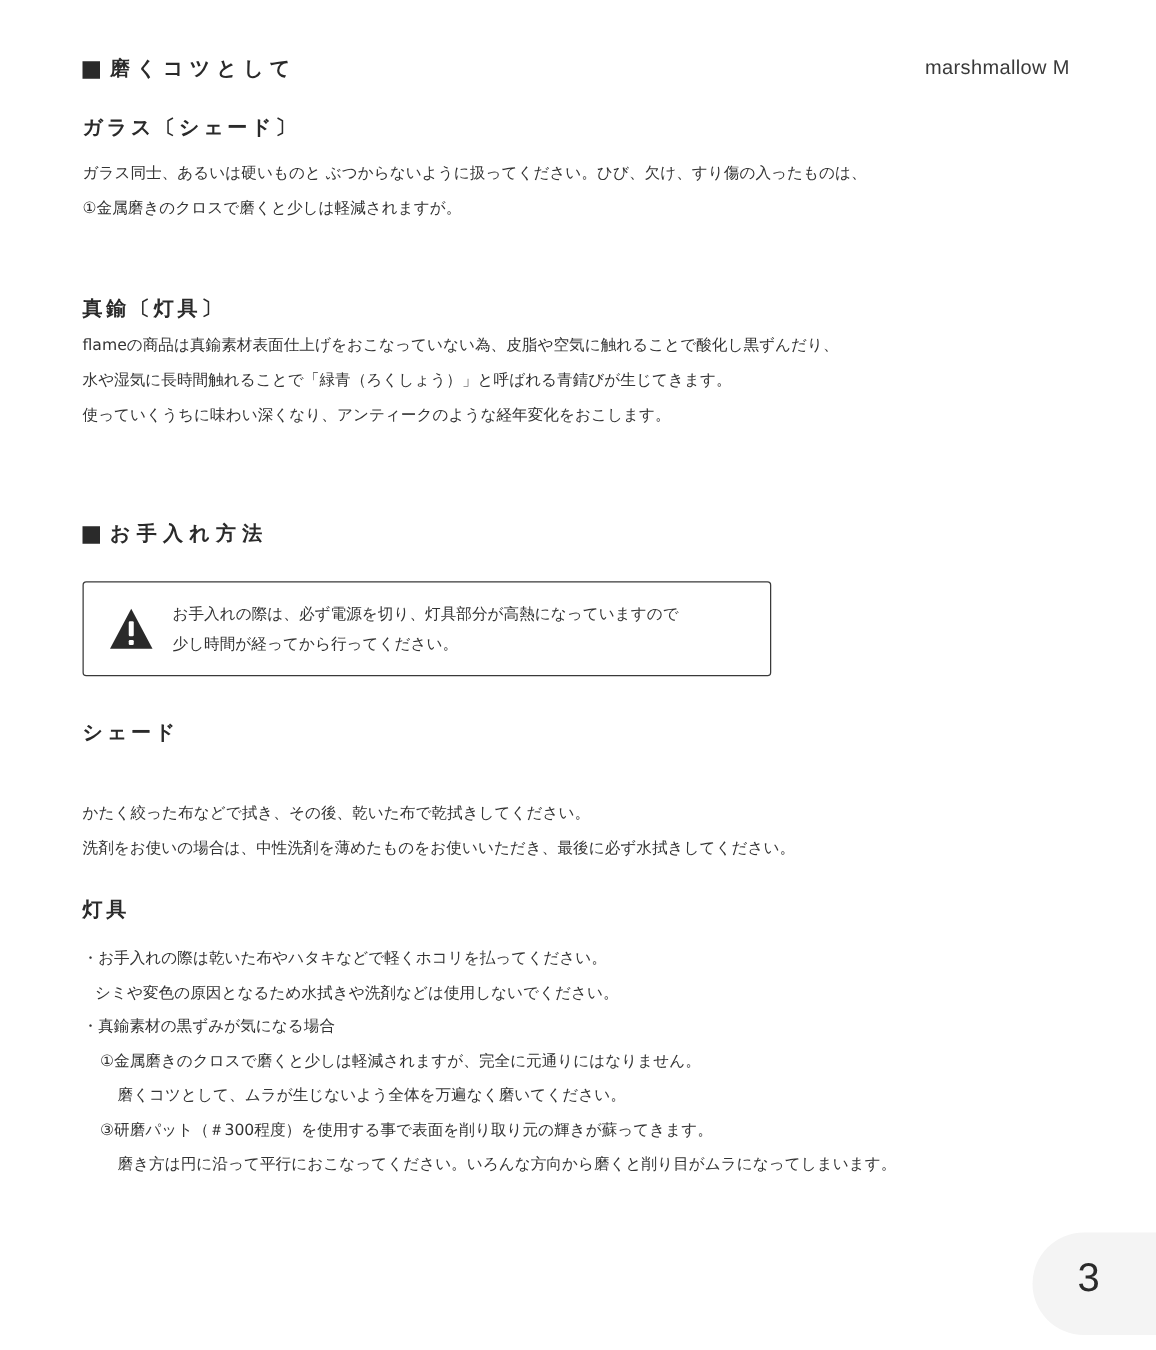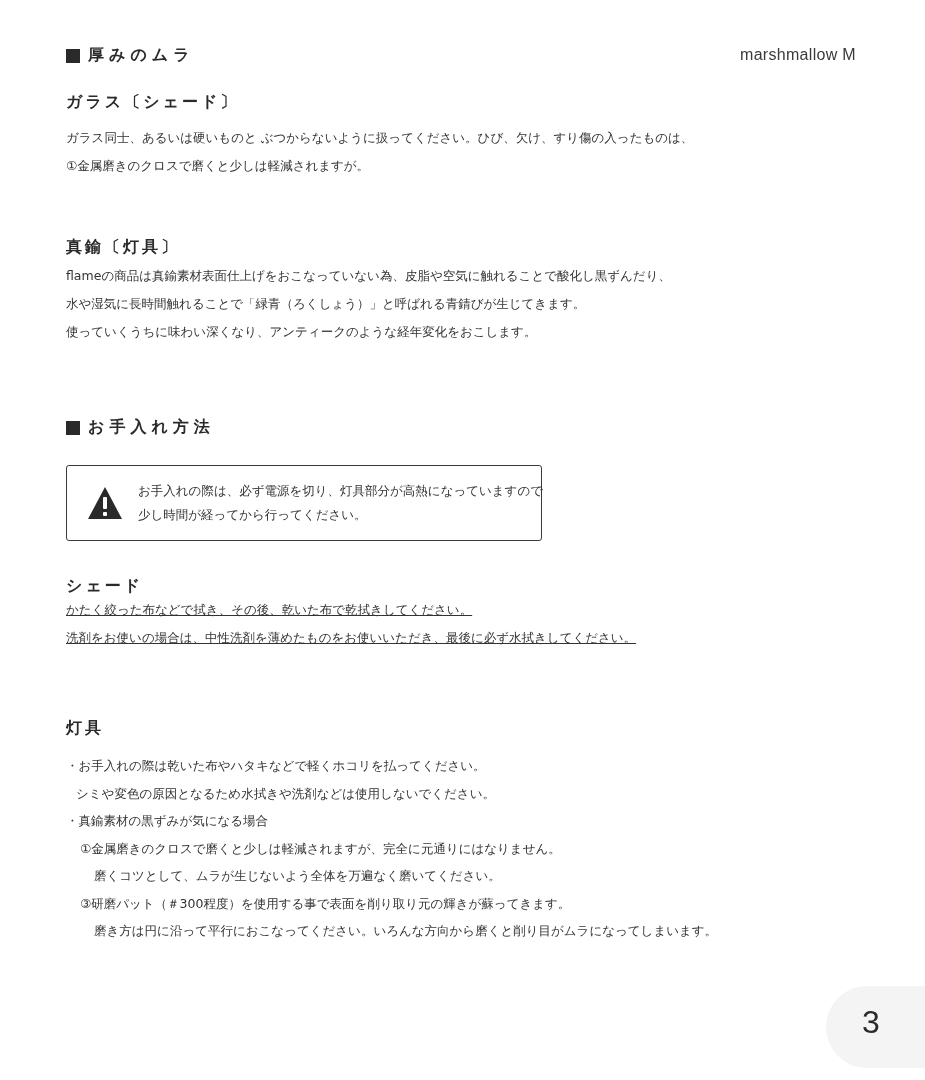--- a/index.html
+++ b/index.html
@@ -17,21 +17,21 @@
     }
     .sec-title .sq { display: inline-block; width: 14px; height: 14px; background: #2a2a2a; margin-right: 8px; }
     .sub-title {
       position: absolute; left: 66px; font-size: 16px; font-weight: bold; letter-spacing: 3px; color: #2a2a2a;
     }
     .para {
       position: absolute; left: 66px; font-size: 12.5px; line-height: 28px; color: #333; white-space: nowrap;
     }
     .para .line { display: block; }
     .notice {
-      position: absolute; left: 66px; top: 465px; width: 476px; height: 76px;
+      position: absolute; left: 66px; top: 465px; width: 551px; height: 76px;
       border: 1.5px solid #3a3a3a; border-radius: 3px; box-sizing: border-box;
     }
     .notice .warn { position: absolute; left: 20px; top: 20px; width: 36px; height: 34px; }
     .notice .text { position: absolute; left: 71px; top: 13px; font-size: 12.5px; line-height: 24px; color: #333; white-space: nowrap; }
     .notice .text span { display: block; }
     .indent1 { padding-left: 10px; }
     .indent2 { padding-left: 14px; }
     .indent3 { padding-left: 28px; }
     .page-num {
       position: absolute; left: 826px; top: 986px; width: 140px; height: 82px;
@@ -42,21 +42,21 @@
       font-family: "Liberation Sans", sans-serif;
     }
   </style>
 </head>
 <body>
 
 <div class="brand">marshmallow M</div>
 
 <div class="sec-title" style="top:45px;">
   <span class="sq"></span>
-  <span>厚みのムラ</span>
+  <span>磨くコツとして</span>
 </div>
 
 <div class="sub-title" style="top:92px;">ガラス〔シェード〕</div>
 <div class="para" style="top:124px;">
   <span class="line">ガラス同士、あるいは硬いものと ぶつからないように扱ってください。ひび、欠け、すり傷の入ったものは、</span>
   <span class="line">①金属磨きのクロスで磨くと少しは軽減されますが。</span>
 </div>
 
 <div class="sub-title" style="top:237px;">真鍮〔灯具〕</div>
 <div class="para" style="top:262px;">
@@ -76,21 +76,21 @@
     <rect x="16" y="11" width="4" height="12" rx="1" fill="#ffffff"></rect>
     <rect x="16" y="26" width="4" height="4" rx="1" fill="#ffffff"></rect>
   </svg>
   <div class="text">
     <span>お手入れの際は、必ず電源を切り、灯具部分が高熱になっていますので</span>
     <span>少し時間が経ってから行ってください。</span>
   </div>
 </div>
 
 <div class="sub-title" style="top:576px;">シェード</div>
-<div class="para" style="top:596px;text-decoration:underline;">
+<div class="para" style="top:636px;">
   <span class="line">かたく絞った布などで拭き、その後、乾いた布で乾拭きしてください。</span>
   <span class="line">洗剤をお使いの場合は、中性洗剤を薄めたものをお使いいただき、最後に必ず水拭きしてください。</span>
 </div>
 
 <div class="sub-title" style="top:718px;">灯具</div>
 <div class="para" style="top:752px; line-height:27.5px;">
   <span class="line">・お手入れの際は乾いた布やハタキなどで軽くホコリを払ってください。</span>
   <span class="line indent1">シミや変色の原因となるため水拭きや洗剤などは使用しないでください。</span>
   <span class="line">・真鍮素材の黒ずみが気になる場合</span>
   <span class="line indent2">①金属磨きのクロスで磨くと少しは軽減されますが、完全に元通りにはなりません。</span>

